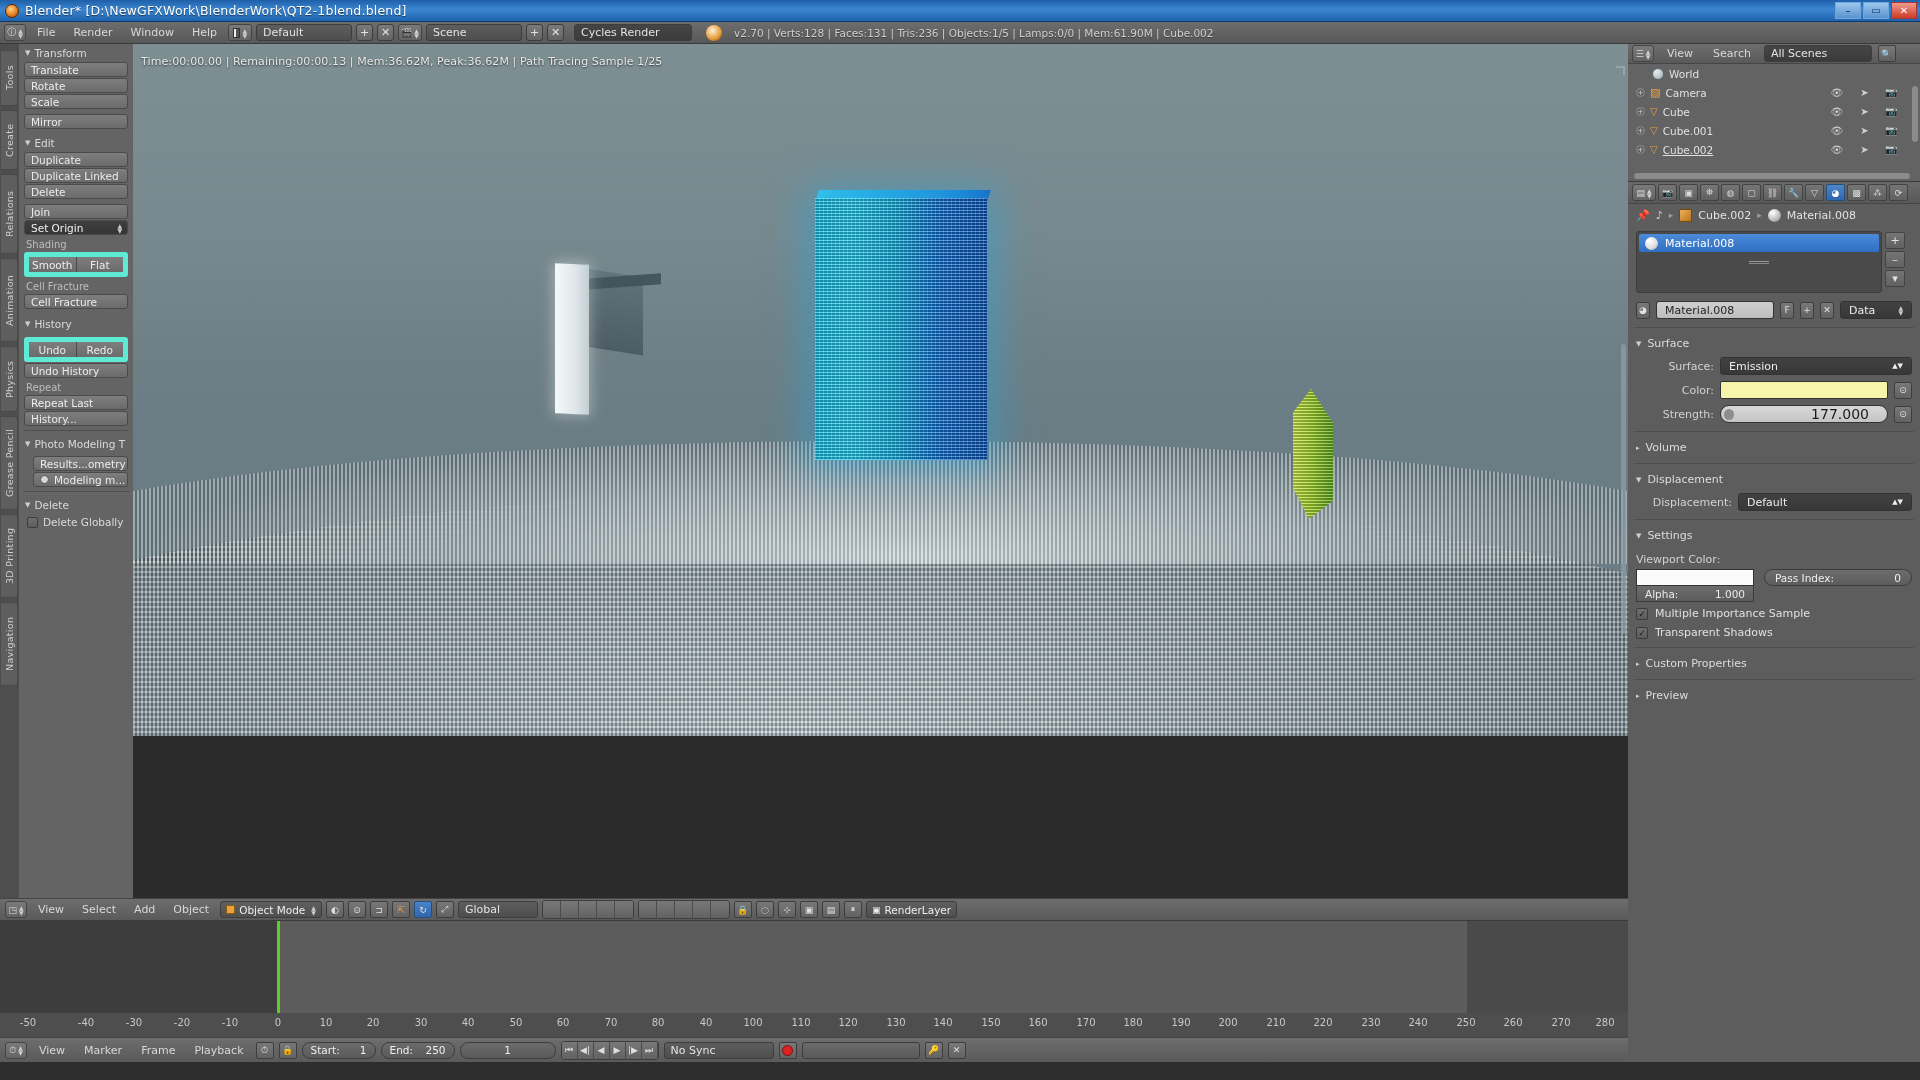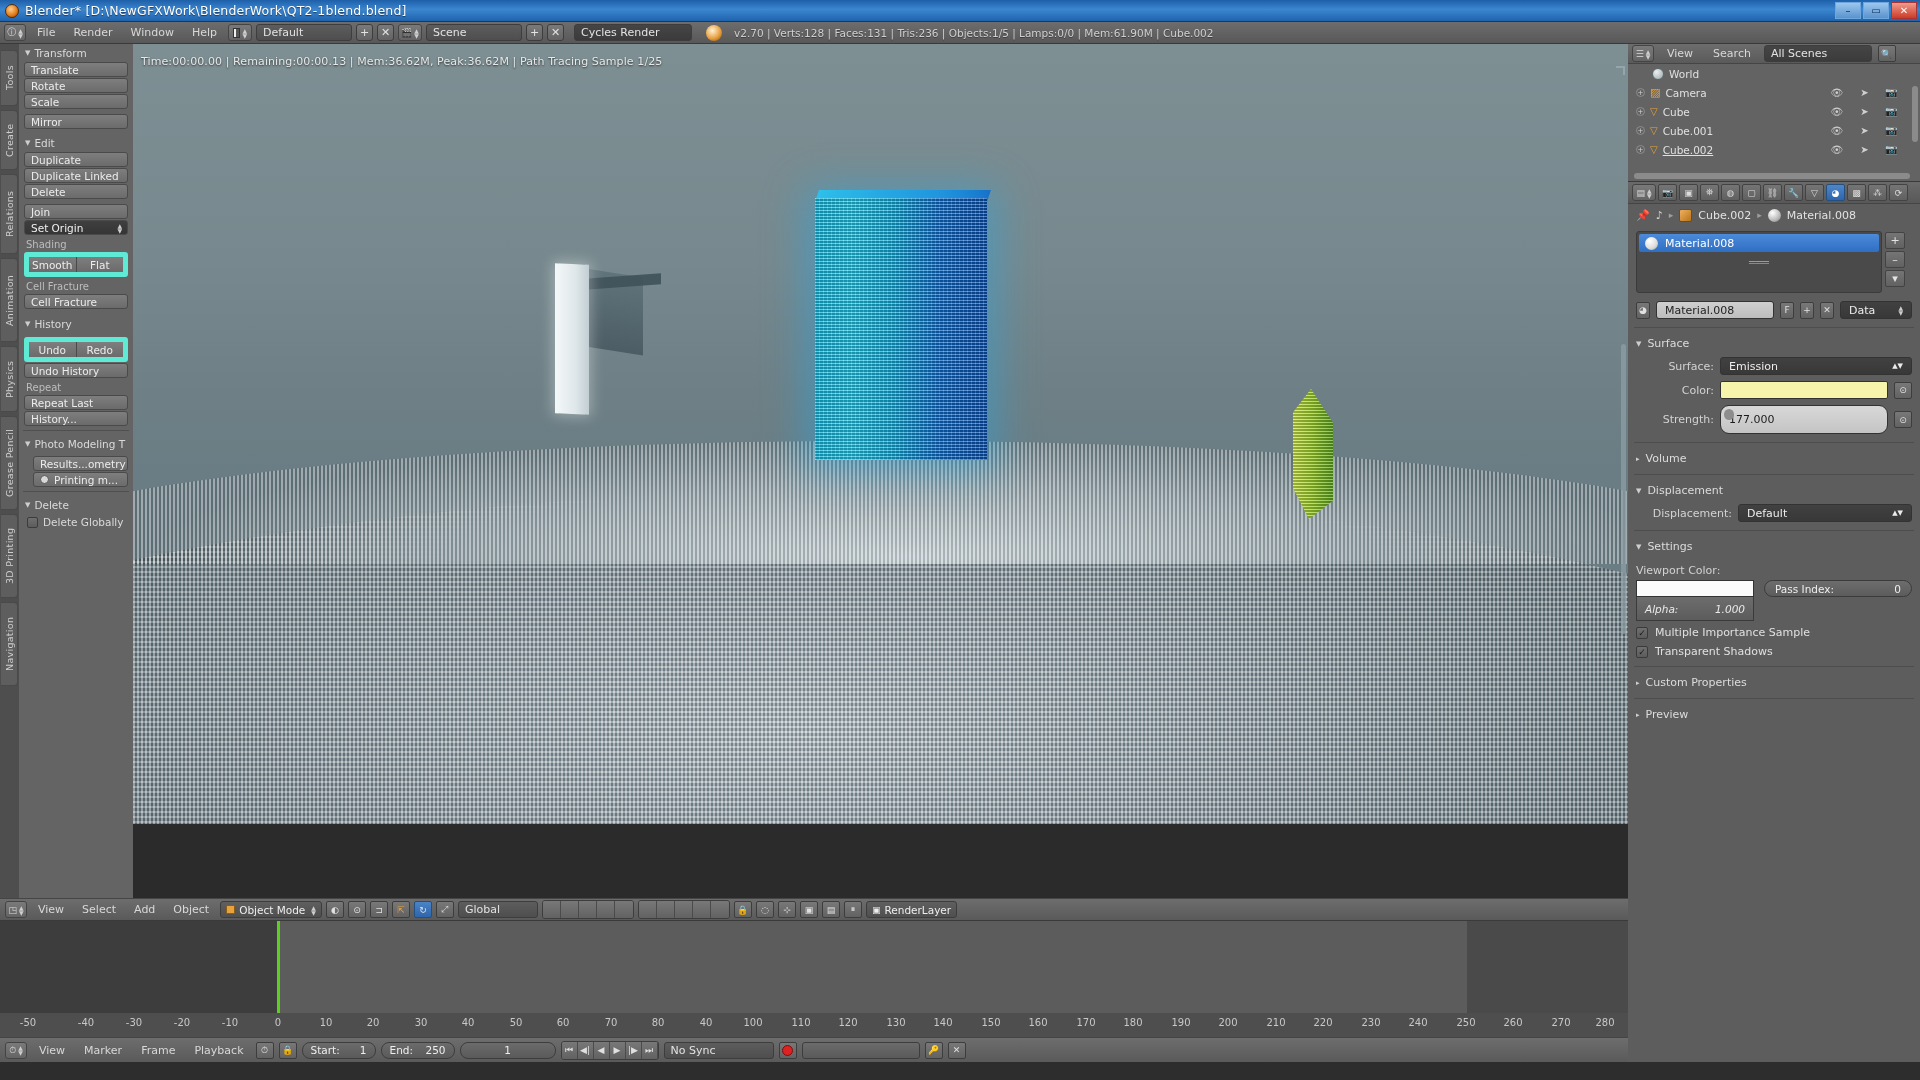--- a/index.html
+++ b/index.html
@@ -87,21 +87,21 @@
   .row2 .tbtn.half{border:none;border-right:1px solid #4a4a4a;justify-content:center;padding-left:0;}
   .row2 .tbtn.half:last-child{border-right:none;}
   .sublabel{font-size:10px;color:#bdbdbd;padding:3px 0 1px 7px;}
   .sep{height:1px;background:#4f4f4f;margin:4px 4px;}
   .chk{display:flex;align-items:center;gap:5px;padding:3px 0 0 8px;font-size:10.5px;color:#dadada;}
   .cbox{width:11px;height:11px;border:1px solid #3c3c3c;border-radius:2px;
     background:linear-gradient(180deg,#6f6f6f,#5c5c5c);}
 
   
   .viewport{
-    position:absolute; left:133px; top:44px; width:1495px; height:780px;
+    position:absolute; left:133px; top:44px; width:1495px; height:692px;
     overflow:hidden; background:#6a7d84;padding-left:15px;
   }
   .vp-sky{position:absolute;inset:0;
     background:linear-gradient(180deg,#7d8f93 0%,#77898e 28%,#6e8086 45%,#6a7d84 55%,#6a7d84 100%);}
   .vp-noise{position:absolute;left:0;top:430px;width:1495px;height:424px;
     background:
       repeating-linear-gradient(90deg, rgba(255,255,255,.33) 0 2px, rgba(0,0,0,.12) 2px 4px),
       repeating-linear-gradient(0deg, rgba(255,255,255,.22) 0 2px, rgba(20,30,40,.25) 2px 5px),
       radial-gradient(ellipse 900px 280px at 45% 60%, #b9c6cc 0%, #8f9ea6 55%, #6d7f86 100%);
     clip-path: ellipse(86% 96% at 48% 100%);
@@ -246,32 +246,32 @@
     background:linear-gradient(180deg,#757575,#616161);
     display:flex;align-items:center;justify-content:center;font-size:11px;color:#e4e4e4;}
   .prow{display:flex;align-items:center;gap:6px;padding:3px 8px;font-size:11px;color:#dcdcdc;}
   .plabel{width:78px;text-align:right;color:#d2d2d2;font-size:11px;}
   .pfield{flex:1;height:18px;background:linear-gradient(180deg,#414141,#383838);
     border:1px solid #333;border-radius:3px;color:#ececec;font-size:11px;
     display:flex;align-items:center;padding:0 8px;}
   .pfield.light{background:linear-gradient(180deg,#cfcfcf,#bdbdbd);color:#222;}
   .colorfield{flex:1;height:18px;border:1px solid #333;border-radius:2px;}
   .divider{height:1px;background:#4d4d4d;margin:5px 6px;}
-  .slider{flex:1;height:29px;border:1px solid #333;border-radius:9px;
-    background:linear-gradient(180deg,#d8d8d8,#c4c4c4);color:#1c1c1c;font-size:11px;
-    display:flex;align-items:center;justify-content:flex-start;padding:0 18px 0 8px;position:relative;}
+  .slider{flex:1;height:18px;border:1px solid #333;border-radius:9px;
+    background:linear-gradient(180deg,#d8d8d8,#c4c4c4);color:#1c1c1c;font-size:14px;
+    display:flex;align-items:center;justify-content:flex-end;padding:0 18px 0 8px;position:relative;}
   .slider .knob{position:absolute;left:3px;top:3px;width:10px;height:11px;border-radius:50%;background:#8d8d8d;}
   .pill{height:17px;border:1px solid #3b3b3b;border-radius:9px;
     background:linear-gradient(180deg,#6d6d6d,#5c5c5c);color:#eee;font-size:10.5px;
     display:flex;align-items:center;justify-content:space-between;padding:0 10px;}
   .vpcolor{width:118px;}
   .vpcolor .swatch{height:17px;background:#fbfbfb;border:1px solid #333;}
-  .vpcolor .alpha{height:24px;background:linear-gradient(180deg,#6d6d6d,#5c5c5c);
+  .vpcolor .alpha{height:16px;background:linear-gradient(180deg,#6d6d6d,#5c5c5c);
     border:1px solid #3b3b3b;border-top:none;color:#eaeaea;font-size:10.5px;
-    display:flex;align-items:center;justify-content:space-between;padding:0 8px;font-style:italic;}
+    display:flex;align-items:center;justify-content:space-between;padding:0 8px;}
   .pchk{display:flex;align-items:center;gap:7px;padding:3px 8px;font-size:11px;color:#e0e0e0;}
   .pcbox{width:12px;height:12px;border:1px solid #3a3a3a;border-radius:2px;
     background:linear-gradient(180deg,#6f6f6f,#5c5c5c);
     display:flex;align-items:center;justify-content:center;font-size:9px;color:#1b1b1b;}
   .sec-hdr{display:flex;align-items:center;gap:6px;padding:4px 8px;font-size:11px;color:#dcdcdc;}
 
   .bottomstrip{position:absolute;left:0;top:1062px;width:1920px;height:18px;background:#2d2d2d;}
 </style>
 </head>
 <body>
@@ -374,21 +374,21 @@
     <div class="tbtn">History...</div>
 
     <div class="sep"></div>
     <div class="panel-hdr">
       <span class="tri">▼</span>
       <span>Photo Modeling T</span>
     </div>
     <div class="tbtn" style="margin-left:14px;margin-top:4px;">Results...ometry</div>
     <div class="tbtn" style="margin-left:14px;">
       <span style="width:9px;height:9px;border-radius:50%;background:#d8d8d8;border:1px solid #555;display:inline-block;margin-right:5px;"></span>
-      <span>Printing m...</span>
+      <span>Modeling m...</span>
     </div>
 
     <div class="sep"></div>
     <div class="panel-hdr">
       <span class="tri">▼</span>
       <span>Delete</span>
     </div>
     <div class="chk">
       <span class="cbox"></span>
       <span>Delete Globally</span>

